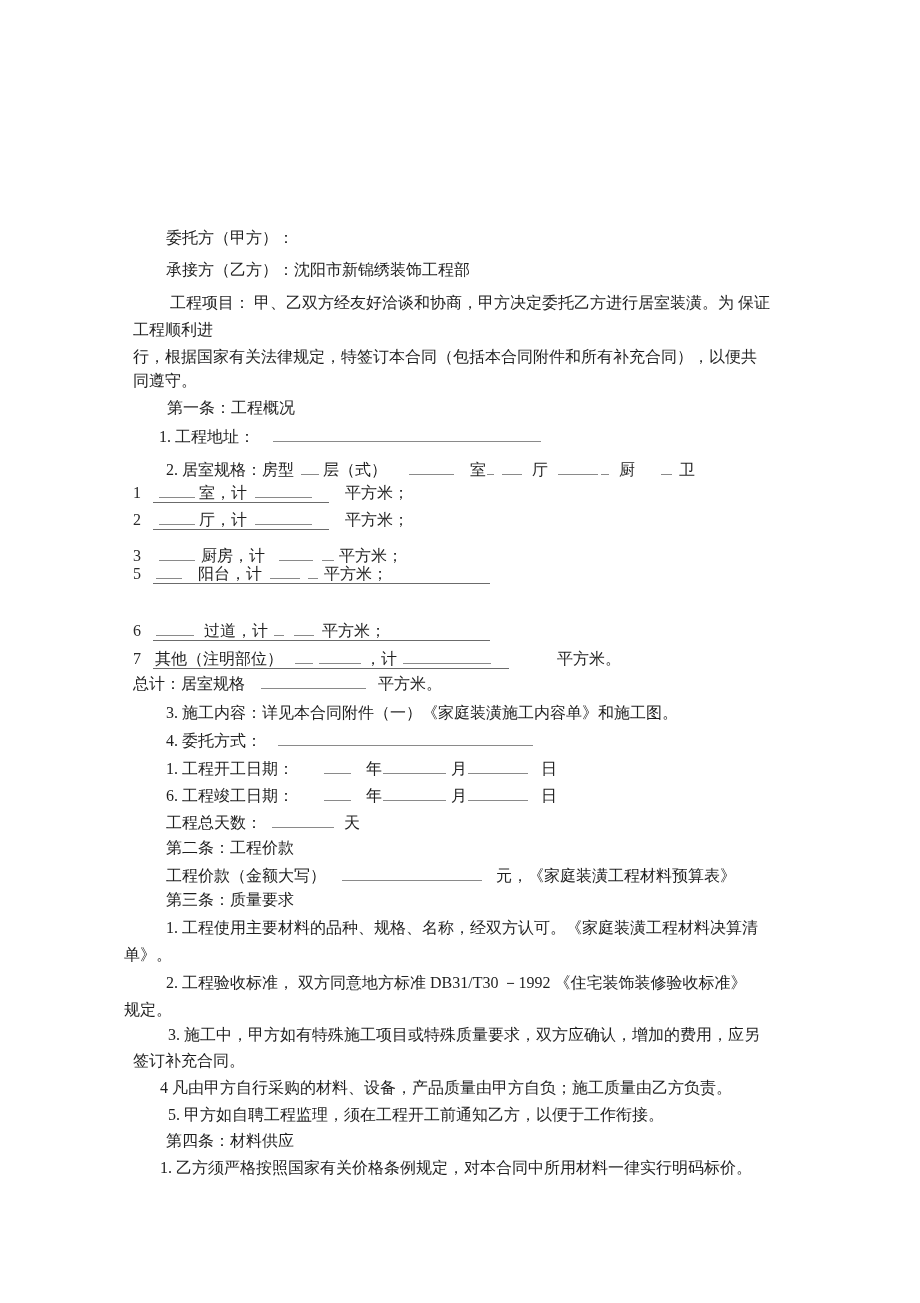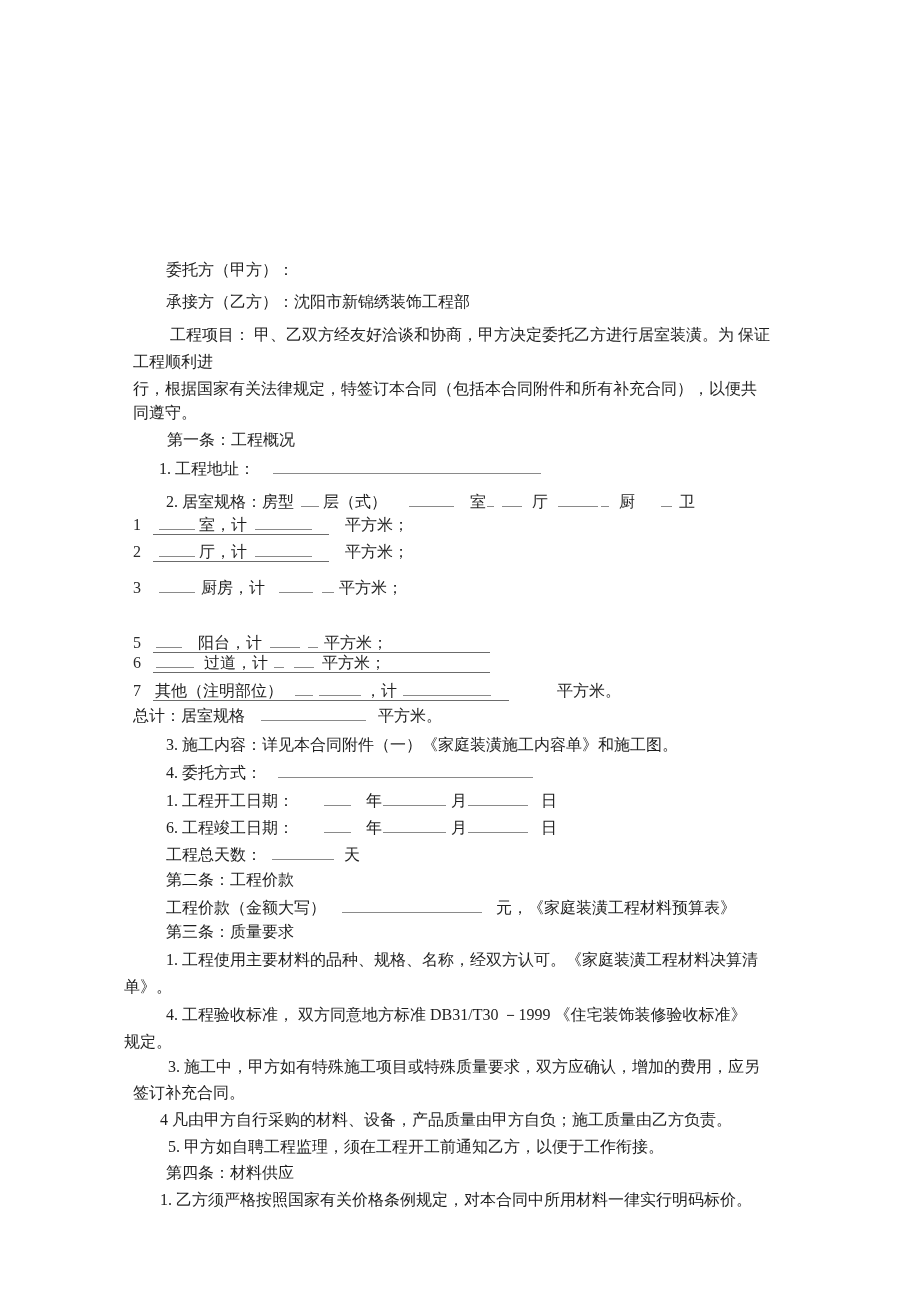--- a/index.html
+++ b/index.html
@@ -6,21 +6,21 @@
   .page {
     position:relative;
     width:920px;
     height:1303px;
     background:#ffffff;
     font-family:"Liberation Serif","DejaVu Serif",serif;
     color:#1e1e1e;
     font-size:16px;
     overflow:hidden;
   }
-  .ab { position:absolute; white-space:nowrap; line-height:20px;margin-top:32px; }
+  .ab { position:absolute; white-space:nowrap; line-height:20px; }
   .doc-title {
     position:absolute;
     top:118px; left:0; right:0;
     text-align:center;
     font-size:42px;
     line-height:56px;
     font-weight:400;
     letter-spacing:2px;
     color:#161616;
   }
@@ -70,21 +70,21 @@
 
   <div class="ab srow" style="top:509px;left:133px">
     <span class="rno">2</span><span class="cell" style="width:176px"><span class="bl" style="width:36px;margin-left:6px"></span><span style="margin-left:4px">厅，计</span><span class="bl" style="width:57px;margin-left:8px"></span></span><span style="margin-left:16px">平方米；</span>
   </div>
 
   <div class="ab srow" style="top:531px;left:133px">
     <span class="rno">3</span><span style="display:inline-block;padding-top:14px"><span class="bl" style="width:36px;margin-left:6px"></span><span style="margin-left:6px">厨房，计</span><span class="bl" style="width:34px;margin-left:14px"></span><span class="bl" style="width:12px;margin-left:9px"></span><span style="margin-left:5px">平方米；</span></span>
   </div>
 
 
-  <div class="ab srow" style="top:600px;left:133px">
+  <div class="ab srow" style="top:563px;left:133px">
     <span class="rno">5</span><span class="cell" style="width:337px"><span class="bl" style="width:26px;margin-left:3px"></span><span style="margin-left:16px">阳台，计</span><span class="bl" style="width:30px;margin-left:8px"></span><span class="bl" style="width:10px;margin-left:8px"></span><span style="margin-left:6px">平方米；</span></span>
   </div>
 
   <div class="ab srow" style="top:620px;left:133px">
     <span class="rno">6</span><span class="cell" style="width:337px"><span class="bl" style="width:38px;margin-left:3px"></span><span style="margin-left:10px">过道，计</span><span class="bl" style="width:10px;margin-left:6px"></span><span class="bl" style="width:20px;margin-left:10px"></span><span style="margin-left:8px">平方米；</span></span>
   </div>
 
   <div class="ab srow" style="top:648px;left:133px">
     <span class="rno">7</span><span class="cell" style="width:356px"><span style="margin-left:2px">其他（注明部位）</span><span class="bl" style="width:18px;margin-left:12px"></span><span class="bl" style="width:42px;margin-left:6px"></span><span style="margin-left:4px">，计</span><span class="bl" style="width:88px;margin-left:6px"></span></span><span style="margin-left:48px">平方米。</span>
   </div>
@@ -113,21 +113,21 @@
 
   <div class="ab" style="top:838px;left:166px">第二条：工程价款</div>
 
   <div class="ab" style="top:865px;left:166px">
     <span>工程价款（金额大写）</span><span class="bl" style="width:140px;margin-left:16px"></span><span style="margin-left:14px">元，《家庭装潢工程材料预算表》</span>
   </div>
 
   <div class="ab" style="top:890px;left:166px">第三条：质量要求</div>
   <div class="ab" style="top:918px;left:166px">1. 工程使用主要材料的品种、规格、名称，经双方认可。《家庭装潢工程材料决算清</div>
   <div class="ab" style="top:945px;left:124px">单》。</div>
-  <div class="ab" style="top:973px;left:166px">4. 工程验收标准， 双方同意地方标准 DB31/T30 －1999 《住宅装饰装修验收标准》</div>
+  <div class="ab" style="top:973px;left:166px">2. 工程验收标准， 双方同意地方标准 DB31/T30 －1992 《住宅装饰装修验收标准》</div>
   <div class="ab" style="top:1000px;left:124px">规定。</div>
   <div class="ab" style="top:1025px;left:168px">3. 施工中，甲方如有特殊施工项目或特殊质量要求，双方应确认，增加的费用，应另</div>
   <div class="ab" style="top:1051px;left:133px">签订补充合同。</div>
   <div class="ab" style="top:1078px;left:160px">4 凡由甲方自行采购的材料、设备，产品质量由甲方自负；施工质量由乙方负责。</div>
   <div class="ab" style="top:1105px;left:168px">5. 甲方如自聘工程监理，须在工程开工前通知乙方，以便于工作衔接。</div>
 
   <div class="ab" style="top:1131px;left:166px">第四条：材料供应</div>
   <div class="ab" style="top:1158px;left:160px">1. 乙方须严格按照国家有关价格条例规定，对本合同中所用材料一律实行明码标价。</div>
 
 </div>

